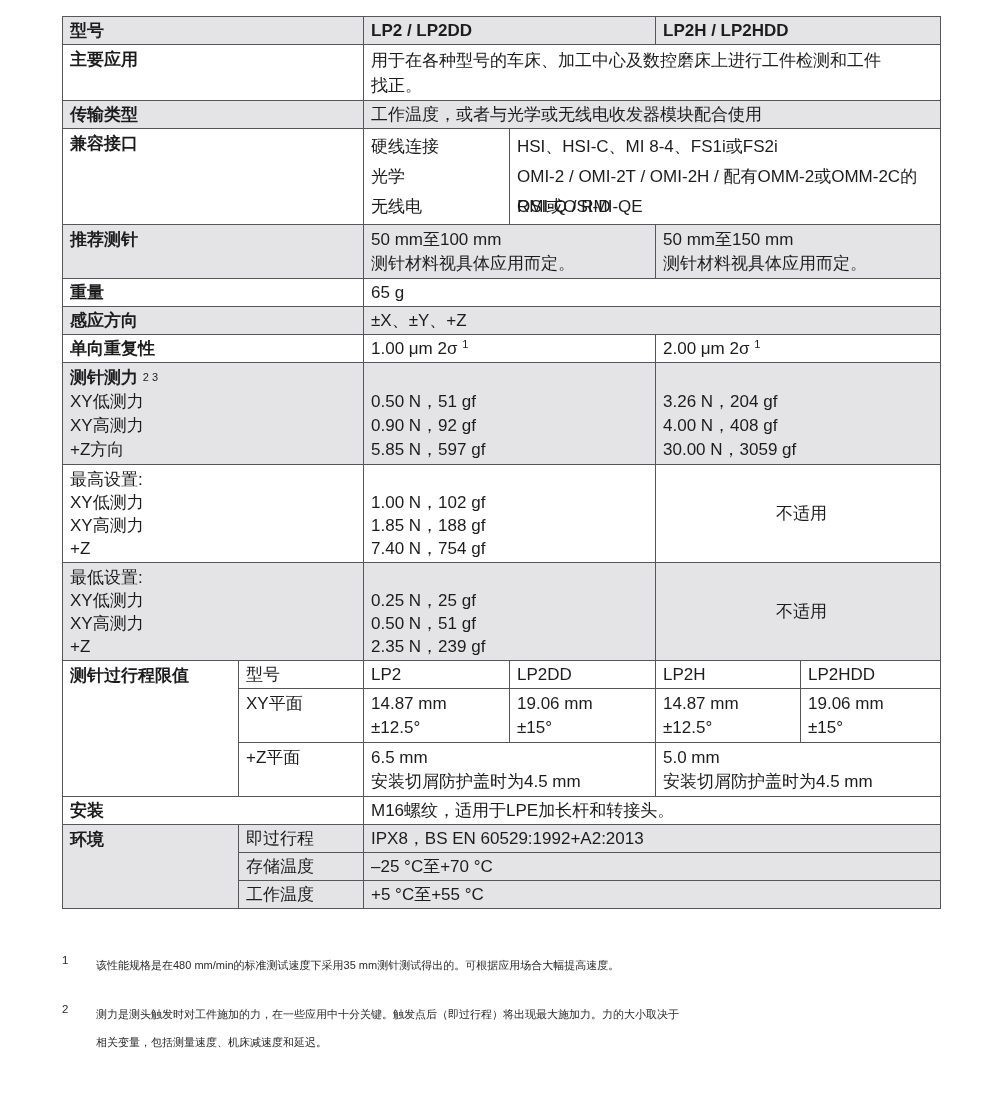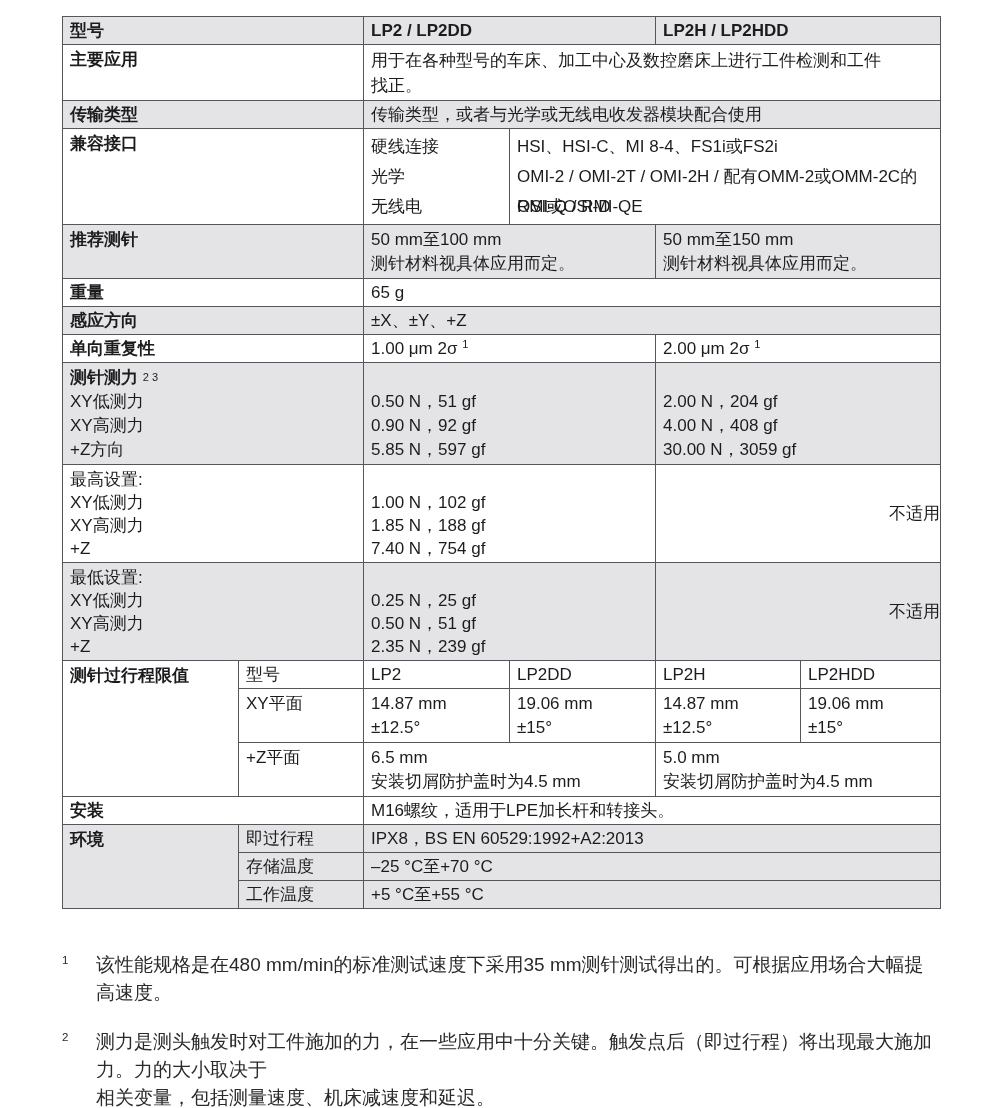--- a/index.html
+++ b/index.html
@@ -17,21 +17,21 @@
     font-size:17px; color:#1c1c1e;
   }
   table.spec td {
     border:1px solid #55555a;
     padding:2px 0 2px 7px;
     vertical-align:middle;
     overflow:hidden;
   }
   .b { font-weight:bold; }
   .top { vertical-align:top !important; padding-top:3px !important; }
-  .center { text-align:right; vertical-align:middle !important; }
+  .center { text-align:center; vertical-align:middle !important; }
   .shade td { background:#e4e4e6; }
   .pre { white-space:pre-line; line-height:25px; }
 
   .r26 td { height:26px; }
   .r27 td { height:27px; }
   .r25 td { height:25px;margin-top:12px; }
   .r55 td { height:55px;margin-left:12px; }
   .r50 td { height:50px; }
   .r90i td { height:90px; }
   .r96 td { height:96px; }
@@ -39,21 +39,21 @@
   .r49 td { height:49px; }
 
   .ln30 { height:30px; line-height:30px; }
   .ln24 { height:24px; line-height:24px; }
   .ln23 { height:23px; line-height:23px; }
   sup.small { font-size:11px; vertical-align:top; position:relative; top:-1px; }
 
   .footnotes { margin-top:42px; }
   .fn { display:flex; margin-bottom:21px; }
   .fnm { width:34px; font-size:11.5px; color:#2a2a2c; padding-top:3px; flex:none; }
-  .fnt { font-size:19px; line-height:28px; color:#2a2a2c; width:842px; }
+  .fnt { font-size:11px; line-height:28px; color:#2a2a2c; width:842px; }
 </style>
 </head>
 <body>
 
 <div class="page">
 
 
   <table class="spec">
     <colgroup>
       <col style="width:176px">
@@ -72,21 +72,21 @@
     </tr>
 
     <tr class="r55">
       <td colspan="2" class="b top">主要应用</td>
       <td colspan="4" class="pre top">用于在各种型号的车床、加工中心及数控磨床上进行工件检测和工件
 找正。</td>
     </tr>
 
     <tr class="shade r27">
       <td colspan="2" class="b">传输类型</td>
-      <td colspan="4">传输类型，或者与光学或无线电收发器模块配合使用</td>
+      <td colspan="4">工作温度，或者与光学或无线电收发器模块配合使用</td>
     </tr>
 
     <tr class="r90i">
       <td colspan="2" class="b top">兼容接口</td>
       <td class="top">
         <div class="ln30">硬线连接</div>
         <div class="ln30">光学</div>
         <div class="ln30">无线电</div>
       </td>
       <td colspan="4" class="top">
@@ -141,21 +141,21 @@
         <div class="ln24">+Z方向</div>
       </td>
       <td colspan="2" class="top">
         <div class="ln24"></div>
         <div class="ln24">0.50 N，51 gf</div>
         <div class="ln24">0.90 N，92 gf</div>
         <div class="ln24">5.85 N，597 gf</div>
       </td>
       <td colspan="2" class="top">
         <div class="ln24"></div>
-        <div class="ln24">2.00 N，204 gf</div>
+        <div class="ln24">3.26 N，204 gf</div>
         <div class="ln24">4.00 N，408 gf</div>
         <div class="ln24">30.00 N，3059 gf</div>
       </td>
     </tr>
 
     <tr class="r90i">
       <td colspan="2" class="top">
         <div class="ln23">最高设置:</div>
         <div class="ln23">XY低测力</div>
         <div class="ln23">XY高测力</div>

